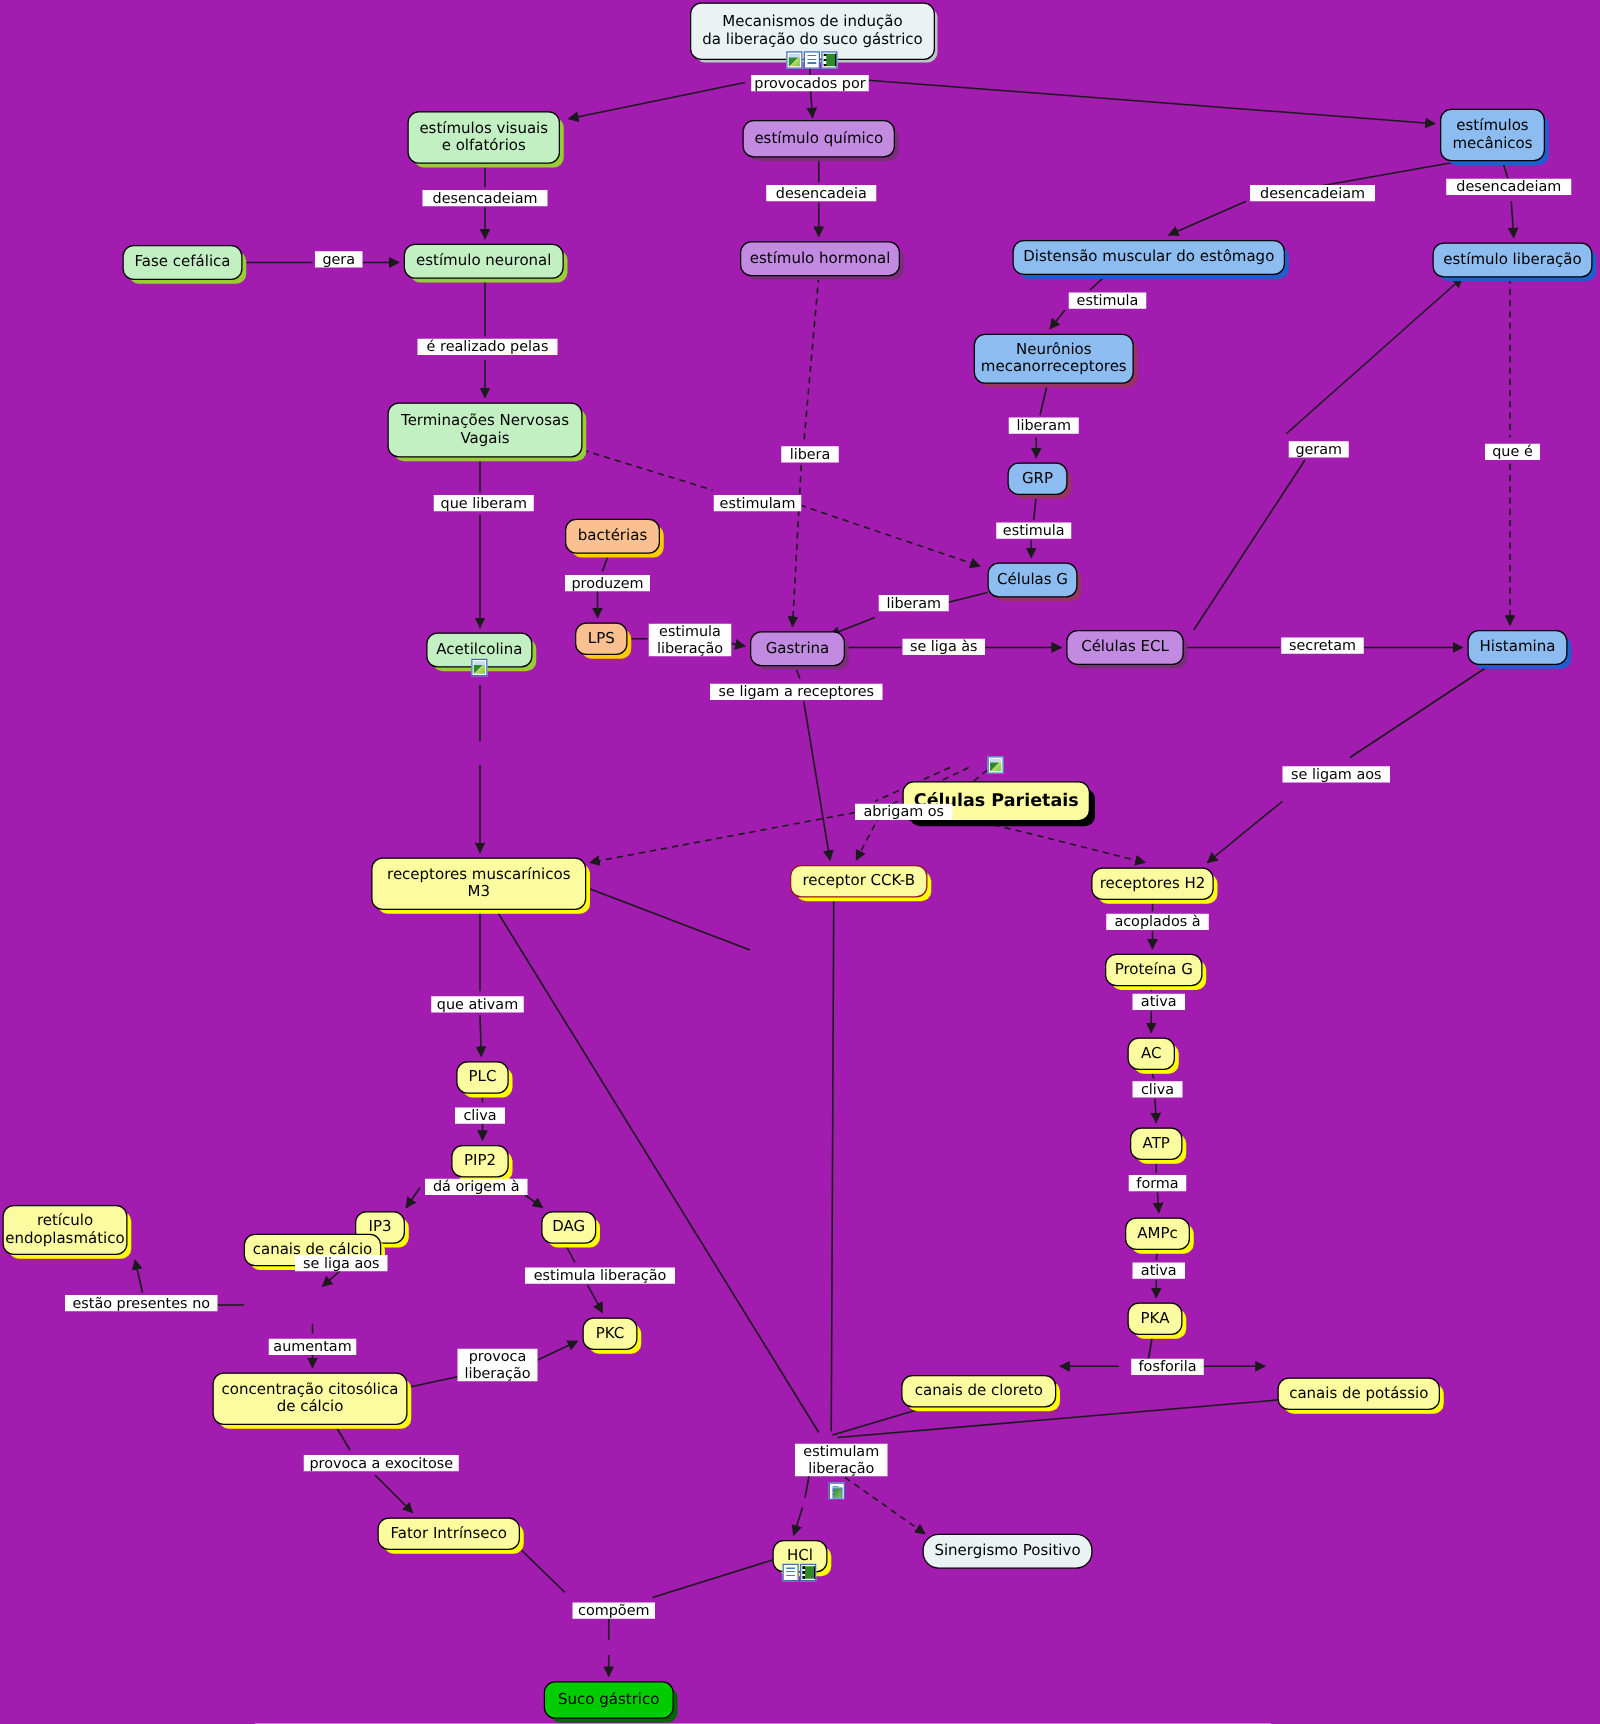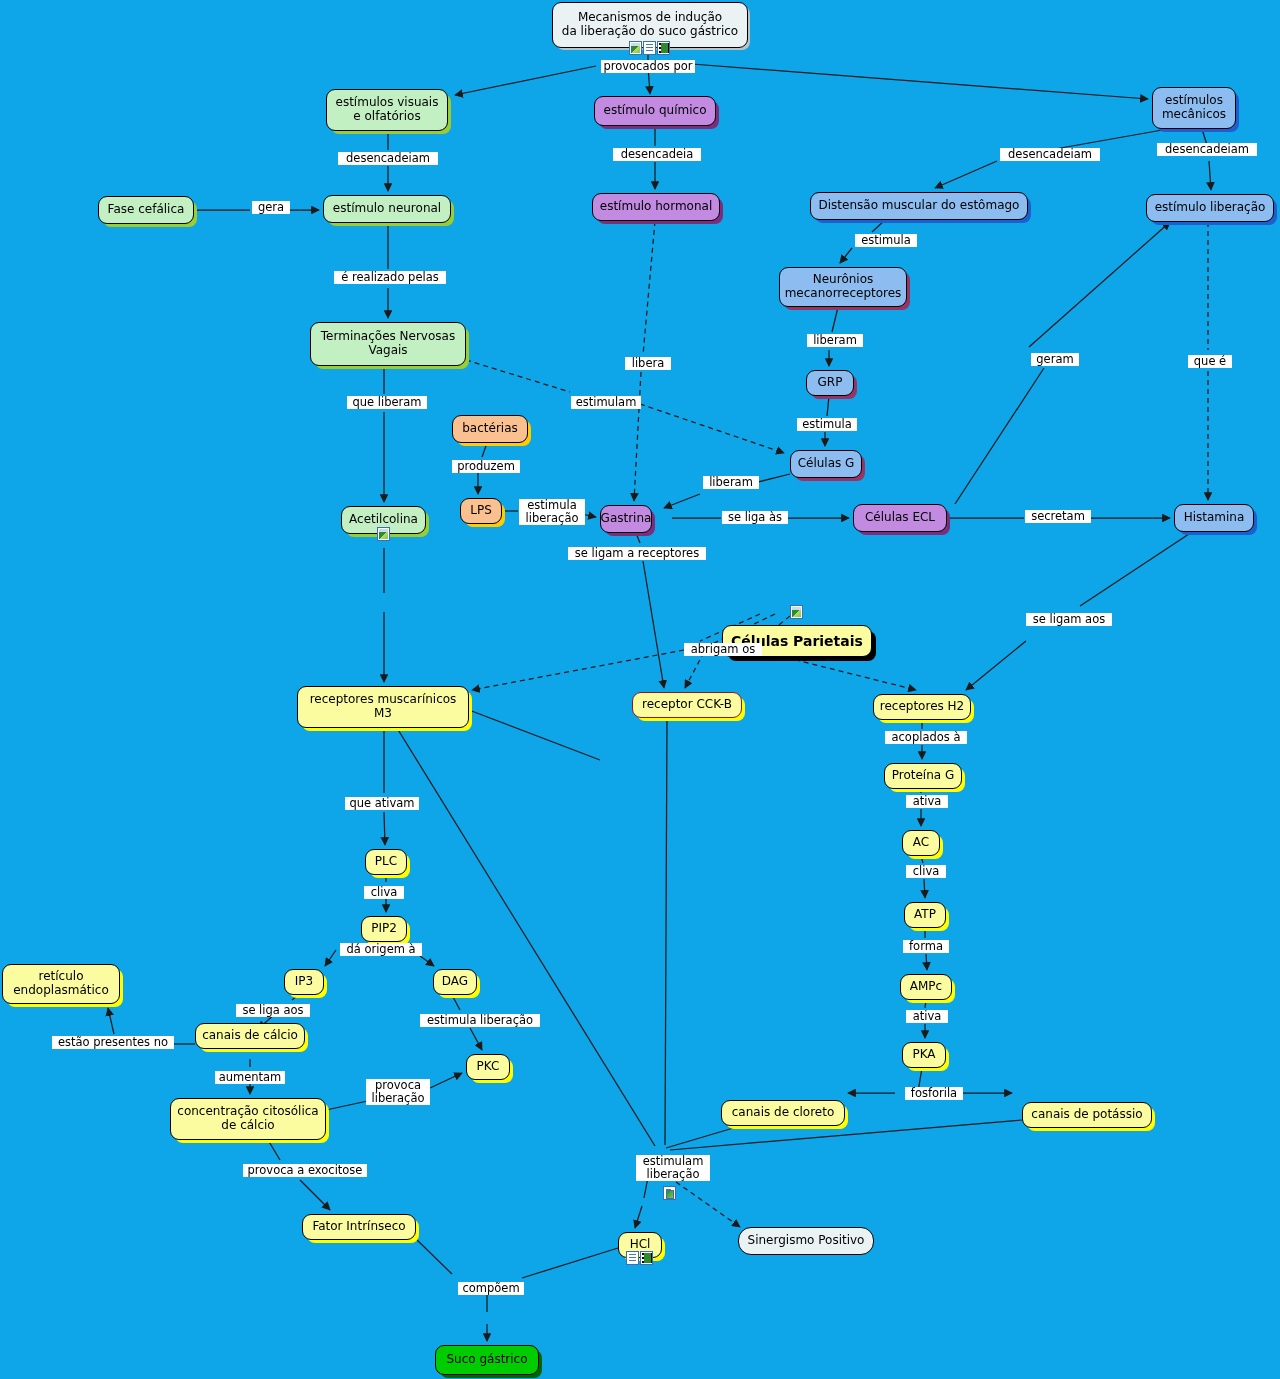--- a/index.html
+++ b/index.html
@@ -4,21 +4,21 @@
 <style>
   html, body {
     margin: 0;
     padding: 0;
     background: #ffffff;
   }
   #canvas {
     position: relative;
     width: 1280px;
     height: 1379px;
-    background: #0ea5e9;
+    background: #a21caf;
     font-family: "DejaVu Sans", "Liberation Sans", sans-serif;
     overflow: hidden;
   }
   #edges {
     position: absolute;
     left: 0; top: 0;
     width: 1280px;
     height: 1379px;
     pointer-events: none;
   }
@@ -314,42 +314,42 @@
       <div class="node c-blue-m" style="left: 779px; top: 267px; width: 128px; height: 40px;">Neurônios
 mecanorreceptores</div>
       <div class="node c-blue-m" style="left: 806px; top: 370px; width: 48px; height: 26px;">GRP</div>
       <div class="node c-orange" style="left: 452px; top: 415px; width: 76px; height: 28px;">bactérias</div>
       <div class="node c-blue-m" style="left: 790px; top: 450px; width: 72px; height: 28px;">Células G</div>
       <div class="node c-green" style="left: 341px; top: 506px; width: 85px; height: 28px;">Acetilcolina</div>
       <div class="icons" style="left: 376.5px; top: 527px;">
         <span class="ico pic"></span>
       </div>
       <div class="node c-orange" style="left: 460px; top: 498px; width: 42px; height: 26px;">LPS</div>
-      <div class="node c-purple-dark" style="left: 600px; top: 505px; width: 52px; height: 28px;">Gastrina</div>
+      <div class="node c-purple-dark" style="left: 600px; top: 505px; width: 76px; height: 28px;">Gastrina</div>
       <div class="node c-purple-dark" style="left: 853px; top: 504px; width: 94px; height: 28px;">Células ECL</div>
       <div class="node c-blue" style="left: 1174px; top: 504px; width: 80px; height: 28px;">Histamina</div>
       <div class="node c-bigyellow" style="left: 722px; top: 580px; width: 150px; height: 32px; margin-top: 45px;">Células Parietais</div>
       <div class="icons" style="left: 790px; top: 605px;">
         <span class="ico pic"></span>
       </div>
       <div class="node c-yellow" style="left: 297px; top: 686px; width: 172px; height: 42px;">receptores muscarínicos
 M3</div>
       <div class="node c-yellow-r" style="left: 612px; top: 692px; width: 110px; height: 26px;">receptor CCK-B</div>
       <div class="node c-yellow" style="left: 873px; top: 694px; width: 98px; height: 26px;">receptores H2</div>
       <div class="node c-yellow" style="left: 884px; top: 763px; width: 78px; height: 26px;">Proteína G</div>
       <div class="node c-yellow" style="left: 365px; top: 849px; width: 42px; height: 26px;">PLC</div>
       <div class="node c-yellow" style="left: 902px; top: 830px; width: 38px; height: 26px;">AC</div>
       <div class="node c-yellow" style="left: 361px; top: 916px; width: 46px; height: 26px; text-align: right;">PIP2</div>
       <div class="node c-yellow" style="left: 904px; top: 902px; width: 42px; height: 26px;">ATP</div>
-      <div class="node c-yellow" style="left: 2px; top: 964px; width: 118px; height: 40px;">retículo
+      <div class="node c-yellow" style="left: 2px; top: 964px; width: 100px; height: 40px;">retículo
 endoplasmático</div>
       <div class="node c-yellow" style="left: 284px; top: 969px; width: 40px; height: 26px;">IP3</div>
       <div class="node c-yellow" style="left: 433px; top: 969px; width: 44px; height: 26px;">DAG</div>
       <div class="node c-yellow" style="left: 900px; top: 974px; width: 52px; height: 26px;">AMPc</div>
-      <div class="node c-yellow" style="left: 195px; top: 987px; width: 110px; height: 26px; margin-top: 36px;">canais de cálcio</div>
+      <div class="node c-yellow" style="left: 195px; top: 987px; width: 110px; height: 26px;">canais de cálcio</div>
       <div class="node c-yellow" style="left: 466px; top: 1054px; width: 44px; height: 26px;">PKC</div>
       <div class="node c-yellow" style="left: 902px; top: 1042px; width: 44px; height: 26px;">PKA</div>
       <div class="node c-yellow" style="left: 170px; top: 1098px; width: 156px; height: 42px;">concentração citosólica
 de cálcio</div>
       <div class="node c-yellow" style="left: 721px; top: 1100px; width: 124px; height: 26px;">canais de cloreto</div>
       <div class="node c-yellow" style="left: 1022px; top: 1102px; width: 130px; height: 26px;">canais de potássio</div>
       <div class="node c-yellow" style="left: 302px; top: 1214px; width: 114px; height: 26px;">Fator Intrínseco</div>
       <div class="node c-grey" style="left: 738px; top: 1227px; width: 136px; height: 28px;">Sinergismo Positivo</div>
       <div class="node c-yellow" style="left: 618px; top: 1232px; width: 44px; height: 26px;">HCl</div>
       <div class="icons" style="left: 626px; top: 1251px;">

